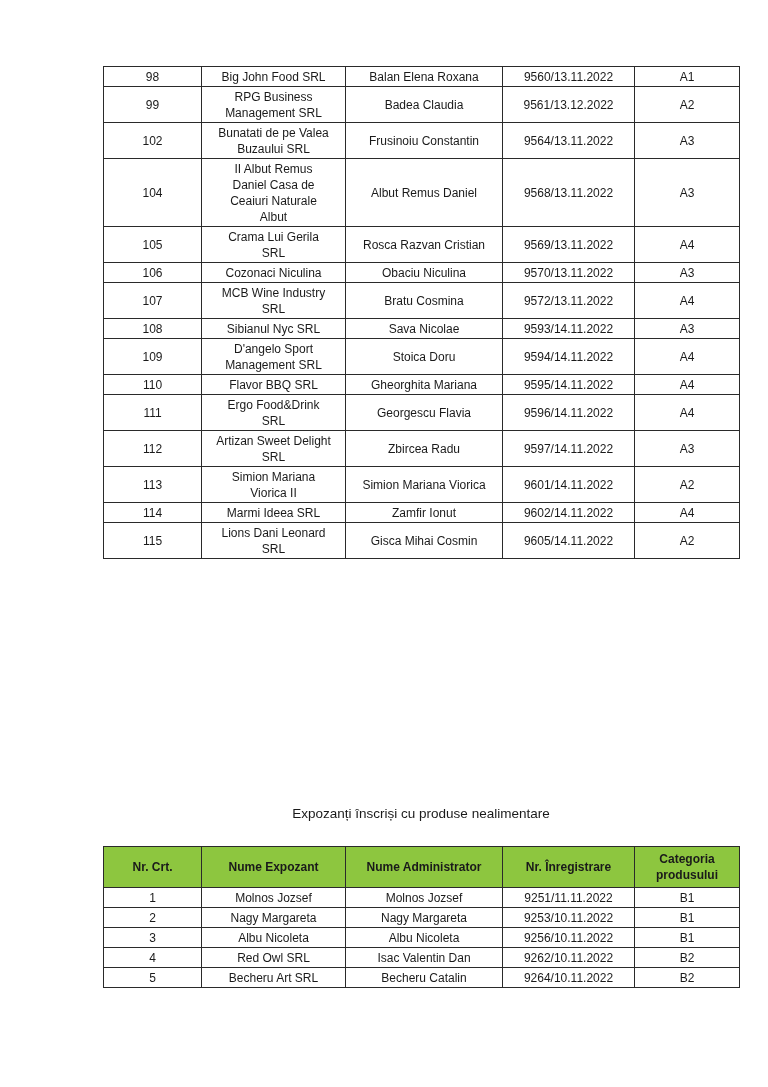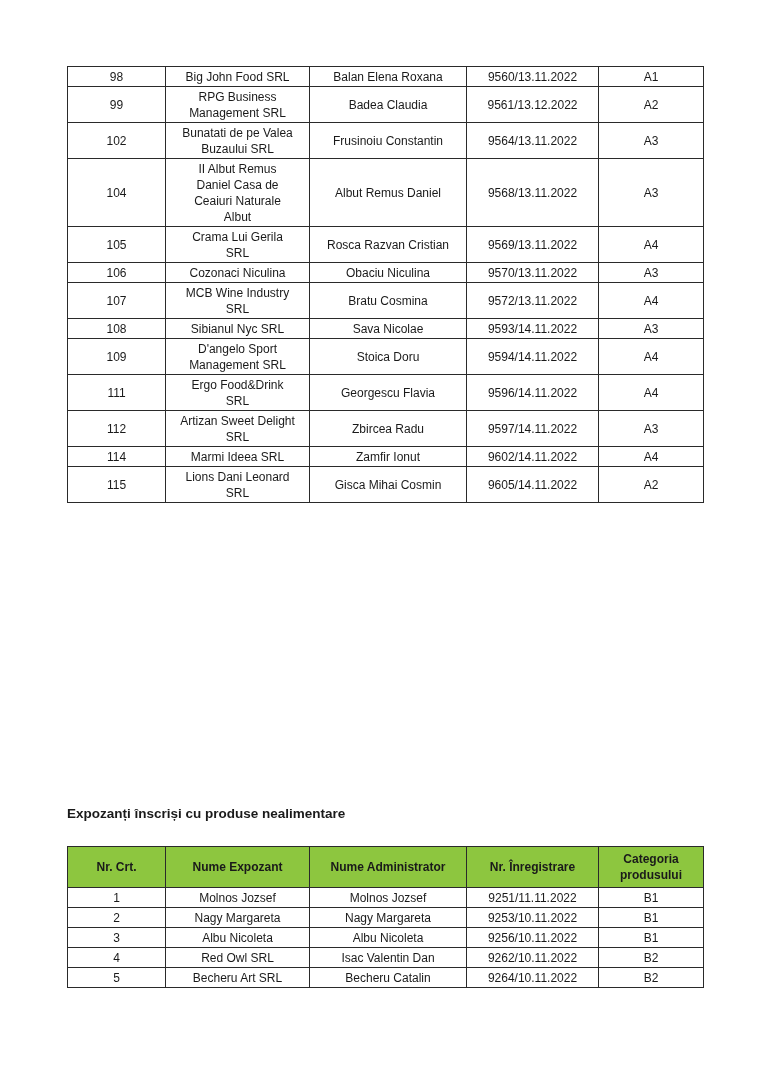--- a/index.html
+++ b/index.html
@@ -4,21 +4,21 @@
 <style>
   html, body { margin: 0; padding: 0; }
   body {
     width: 768px; height: 1087px;
     background: #ffffff;
     font-family: "Liberation Sans", sans-serif;
     color: var(--text, #1a1a1a);
     position: relative;
     overflow: hidden;
   }
-  .page { position: absolute; inset: 0; background: var(--page-bg, #ffffff); }
+  .page { position: absolute; inset: 0; background: var(--page-bg, #ffffff); margin-left: 36px; }
 
   table {
     border-collapse: collapse;
     table-layout: fixed;
     position: absolute;
     left: 67px;
     width: 636px;
     background: #ffffff;
   }
   #table-food { top: 66px; }
@@ -44,21 +44,22 @@
     background: var(--header-bg, #8dc63f);
     font-weight: bold;
     padding: 4px 4px;
   }
 
   .section-title {
     position: absolute;
     left: 67px;
     top: 805px;
     width: 636px;
-    font-weight: bold;
+    text-align: center;
+    font-weight: normal;
     font-size: 13.5px;
     line-height: 18px;
   }
 </style>
 </head>
 <body style="--page-bg: #ffffff; --text: #1a1a1a; --border: #2a2a2a; --header-bg: #8dc63f;">
 
 <div class="page">
 
   <table id="table-food">
@@ -146,39 +147,54 @@
 
       <tr>
         <td>109</td>
         <td>D'angelo Sport
 Management SRL</td>
         <td>Stoica Doru</td>
         <td>9594/14.11.2022</td>
         <td>A4</td>
       </tr>
 
+      <tr>
+        <td>110</td>
+        <td>Flavor BBQ SRL</td>
+        <td>Gheorghita Mariana</td>
+        <td>9595/14.11.2022</td>
+        <td>A4</td>
+      </tr>
 
       <tr>
         <td>111</td>
         <td>Ergo Food&amp;Drink
 SRL</td>
         <td>Georgescu Flavia</td>
         <td>9596/14.11.2022</td>
         <td>A4</td>
       </tr>
 
       <tr>
         <td>112</td>
         <td>Artizan Sweet Delight
 SRL</td>
         <td>Zbircea Radu</td>
         <td>9597/14.11.2022</td>
         <td>A3</td>
       </tr>
 
+      <tr>
+        <td>113</td>
+        <td>Simion Mariana
+Viorica II</td>
+        <td>Simion Mariana Viorica</td>
+        <td>9601/14.11.2022</td>
+        <td>A2</td>
+      </tr>
 
       <tr>
         <td>114</td>
         <td>Marmi Ideea SRL</td>
         <td>Zamfir Ionut</td>
         <td>9602/14.11.2022</td>
         <td>A4</td>
       </tr>
 
       <tr>

